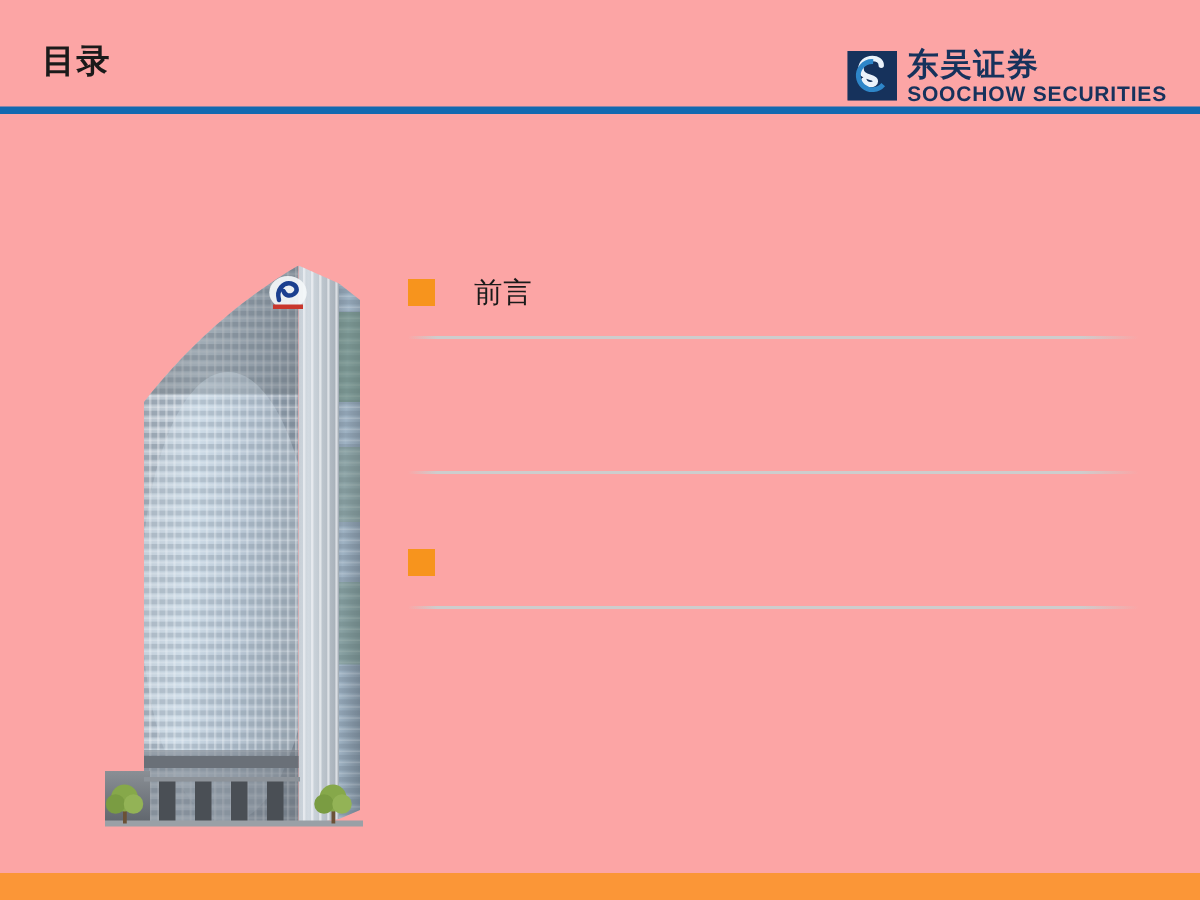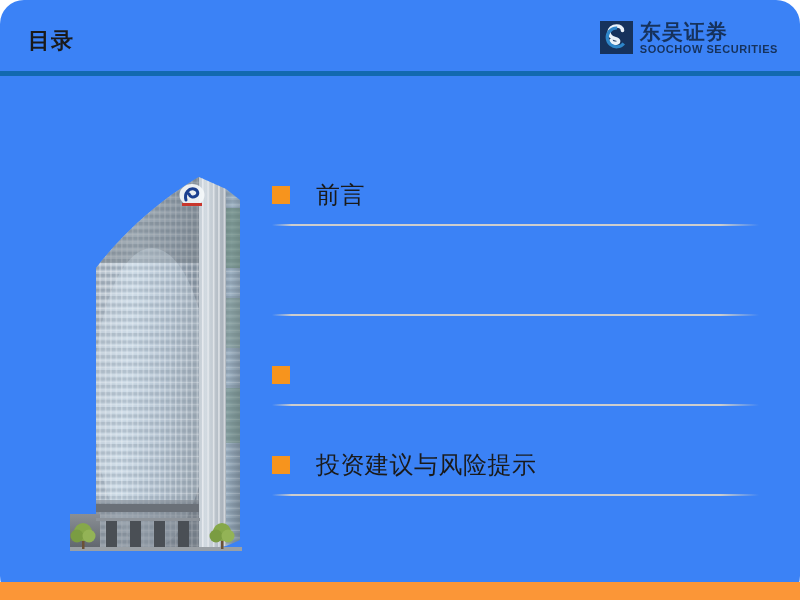--- a/index.html
+++ b/index.html
@@ -13,22 +13,21 @@
     overflow: hidden;
     font-family: "Liberation Sans", "DejaVu Sans", sans-serif;
     position: relative;
   }
 
   .slide {
     position: absolute;
     left: 0; top: 0;
     width: 800px;
     height: 600px;
-    background: #3b82f6;
-    border-radius: 24px;
+    background: #fca5a5;
   }
 
   
   .header {
     position: absolute;
     left: 0; top: 0;
     width: 800px;
     height: 78px;
   }
   .page-title {
@@ -47,23 +46,23 @@
     top: 71px;
     width: 800px;
     height: 5px;
     background: #1269b0;
   }
 
   
   .brand {
     position: absolute;
     right: 22px;
-    top: 21px;
+    top: 32px;
     display: flex;
-    align-items: flex-start;
+    align-items: center;
     gap: 7px;
   }
   .brand-mark {
     width: 33px;
     height: 33px;
     background: #16325c;
     position: relative;
     flex: 0 0 auto;
     overflow: hidden;
   }
@@ -75,21 +74,21 @@
   }
   .brand-cn {
     font-size: 21px;
     font-weight: bold;
     color: #16325c;
     line-height: 1.05;
     letter-spacing: 1px;
     font-family: "DejaVu Sans", "Liberation Sans", sans-serif;
   }
   .brand-en {
-    font-size: 11px;
+    font-size: 14px;
     font-weight: bold;
     color: #16325c;
     letter-spacing: 0.55px;
     margin-top: 1px;
     line-height: 1;
   }
 
   
   .building-wrap {
     position: absolute;
@@ -118,21 +117,21 @@
     padding-top: 12px;
   }
   .toc-bullet {
     width: 18px;
     height: 18px;
     flex: 0 0 auto;
     margin-left: 2px;
     margin-right: 26px;
   }
   .toc-label {
-    font-size: 24px;
+    font-size: 19px;
     color: #1a1a1a;
     font-family: Liberation Serif, serif;
     letter-spacing: 0.5px;
     white-space: nowrap;
   }
   .toc-divider {
     position: absolute;
     left: 2px;
     bottom: 16px;
     width: 487px;
@@ -300,27 +299,18 @@
 
     <div class="toc-item">
       <div class="toc-row">
         <svg class="toc-bullet" width="18" height="18" viewBox="0 0 18 18" aria-hidden="true">
           <rect x="0" y="0" width="18" height="18" fill="#f7941d"></rect>
         </svg>
       </div>
       <div class="toc-divider"></div>
     </div>
 
-    <div class="toc-item">
-      <div class="toc-row">
-        <svg class="toc-bullet" width="18" height="18" viewBox="0 0 18 18" aria-hidden="true">
-          <rect x="0" y="0" width="18" height="18" fill="#f7941d"></rect>
-        </svg>
-        <span class="toc-label">投资建议与风险提示</span>
-      </div>
-      <div class="toc-divider"></div>
-    </div>
 
   </div>
 
   <div class="footer-bar"></div>
 
 </div>
 
 </body></html>

